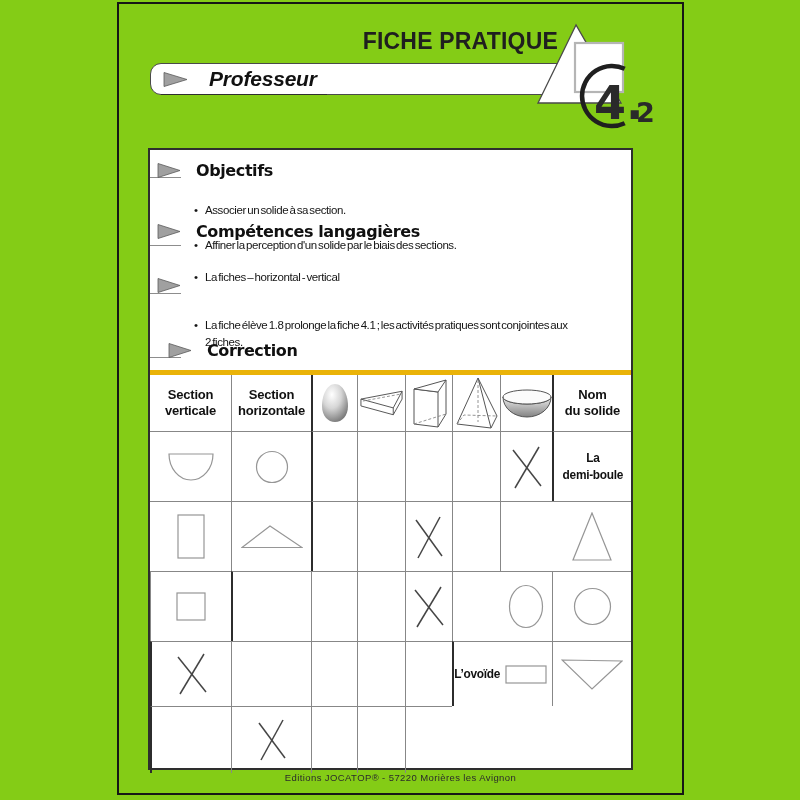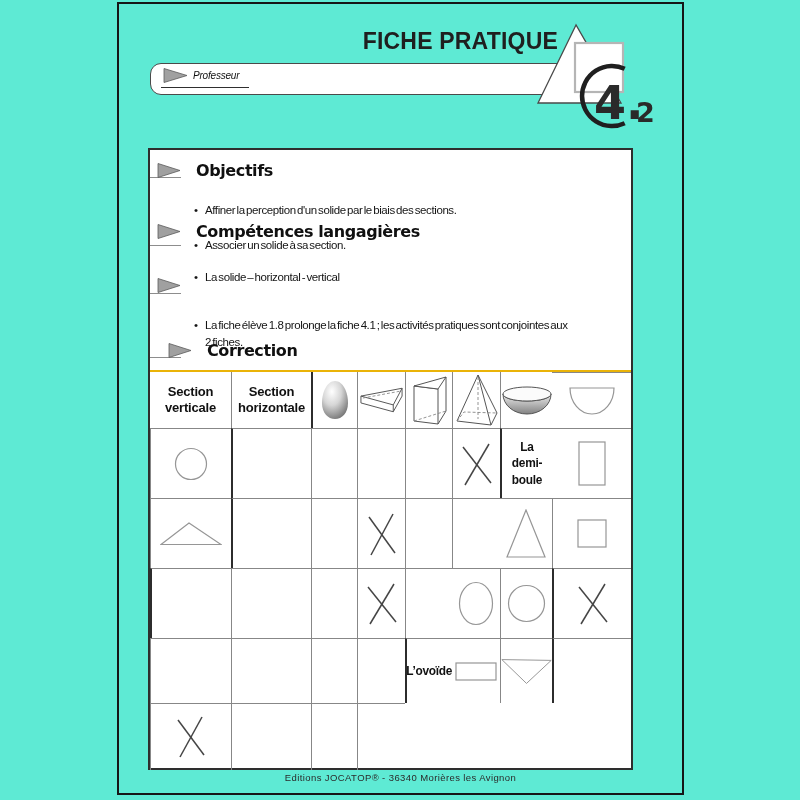--- a/index.html
+++ b/index.html
@@ -1,48 +1,48 @@
 <!DOCTYPE html>
 <html><head>
 <meta charset="utf-8">
 <style>
   html,body{margin:0;padding:0;background:#fff;}
-  .sheet{position:relative;width:800px;height:800px;background:#5eead4;overflow:hidden;
+  .sheet{position:relative;width:800px;height:800px;background:#84cc16;overflow:hidden;
          font-family:"Liberation Sans",sans-serif;color:#1a1a1a;}
   .frame{position:absolute;left:117px;top:2px;width:567px;height:793px;
          border:2px solid #161616;box-sizing:border-box;}
   .title{position:absolute;left:300px;top:28px;width:258px;text-align:right;
          font-weight:bold;font-size:23px;letter-spacing:.2px;color:#1f1f1f;}
   
   .banner{position:absolute;left:150px;top:63px;width:450px;height:32px;
           border:1.5px solid #4a4a4a;border-radius:11px;box-sizing:border-box;background:#fff;}
   .banner-inner{position:absolute;left:10px;top:3px;display:flex;align-items:center;
           border-bottom:1.5px solid #2f2f2f;padding:0 10px 3px 2px;}
-  .banner-label{font-weight:normal;font-style:italic;font-size:10px;color:#111;
-          margin-left:3px;letter-spacing:-0.2px;}
+  .banner-label{font-weight:bold;font-style:italic;font-size:21px;color:#111;
+          margin-left:19px;letter-spacing:-0.2px;}
   
   .emblem{position:absolute;left:530px;top:18px;}
   
   .cbox{position:absolute;left:148px;top:148px;width:485px;height:622px;
         border:2px solid #2e2e2e;box-sizing:border-box;background:#fff;}
   .sec-head{position:absolute;display:flex;align-items:center;
         font-family:"DejaVu Sans",sans-serif;font-weight:bold;font-size:16px;
         letter-spacing:-0.4px;color:#101010;}
   .sec-head .txt{margin-left:14px;}
   .head-rule{position:absolute;left:0;width:31px;height:1px;background:#8d8d8d;}
   .bullets{position:absolute;left:44px;width:442px;margin:0;padding:0;list-style:none;
         font-size:11.5px;letter-spacing:-0.4px;word-spacing:-1.5px;line-height:17.5px;
         color:#141414;white-space:pre-line;}
   .bullets li{position:relative;padding-left:11px;}
   .bullets li::before{content:"\2022";position:absolute;left:0;top:0;}
   
   .ptable{position:absolute;left:0;top:220px;width:481px;height:398px;display:grid;
         grid-template-columns:81px 80px 46px 48px 47px 48px 52px 79px;
         grid-template-rows:56px 70px 70px 70px 65px 67px;
-        border-top:2px solid #eab308;box-sizing:border-box;}
+        border-top:5px solid #eab308;box-sizing:border-box;}
   .tc{display:flex;align-items:center;justify-content:center;
         border-left:1px solid #878787;border-top:1px solid #878787;overflow:hidden;}
   .c0{border-left:none}
   .r0{border-top:none}
   .sep{border-left:2px solid #2c2c2c}
   .hcell{font-weight:bold;font-size:13px;line-height:1.25;text-align:center;
         white-space:pre-line;letter-spacing:-0.2px;color:#111;}
   .ncell{font-weight:bold;font-size:12.5px;line-height:1.3;text-align:center;
         white-space:pre-line;letter-spacing:-0.3px;color:#111;transform:scaleX(.95);}
   .footer{position:absolute;left:117px;top:772px;width:567px;text-align:center;
@@ -78,33 +78,33 @@
   <div class="cbox">
 
     <div class="head-rule" style="top:27px"></div>
     <div class="sec-head" style="left:7px;top:11px">
       <svg width="25" height="17" viewBox="0 0 25 17">
         <polygon points="1,1.5 23,8.5 1,15.5" fill="#a0a0a0" stroke="#5a5a5a" stroke-width="0.8"></polygon>
       </svg>
       <span class="txt">Objectifs</span>
     </div>
     <ul class="bullets" style="top:34px">
+      <li>Associer un solide à sa section.</li>
       <li>Affiner la perception d'un solide par le biais des sections.</li>
-      <li>Associer un solide à sa section.</li>
     </ul>
 
     <div class="head-rule" style="top:95px"></div>
     <div class="sec-head" style="left:7px;top:72px">
       <svg width="25" height="17" viewBox="0 0 25 17">
         <polygon points="1,1.5 23,8.5 1,15.5" fill="#a0a0a0" stroke="#5a5a5a" stroke-width="0.8"></polygon>
       </svg>
       <span class="txt">Compétences langagières</span>
     </div>
     <ul class="bullets" style="top:101px">
-      <li>La solide – horizontal - vertical</li>
+      <li>La fiches – horizontal - vertical</li>
     </ul>
 
     <div class="head-rule" style="top:143px"></div>
     <div class="sec-head" style="left:7px;top:127px">
       <svg width="25" height="17" viewBox="0 0 25 17">
         <polygon points="1,1.5 23,8.5 1,15.5" fill="#a0a0a0" stroke="#5a5a5a" stroke-width="0.8"></polygon>
       </svg>
     </div>
     <ul class="bullets" style="top:149px">
       <li>La fiche élève 1.8 prolonge la fiche 4.1 ; les activités pratiques sont conjointes aux
@@ -170,20 +170,22 @@
           <defs>
               <linearGradient id="gBowl" x1="0" y1="0" x2="0" y2="1">
             <stop offset="0%" stop-color="#ececec"></stop>
                 <stop offset="100%" stop-color="#828282"></stop>
           </linearGradient>
             </defs>
           <path d="M1,9 A24,20 0 0 0 49,9 A24,7 0 0 1 1,9 Z" fill="url(#gBowl)" stroke="#555" stroke-width="1"></path>
           <ellipse cx="25" cy="9" rx="24" ry="7" fill="#fbfbfb" stroke="#555" stroke-width="1"></ellipse>
         </svg>
       </div>
+      <div class="tc r0 sep hcell">Nom
+du solide</div>
 
       <div class="tc c0">
         <svg width="48" height="30" viewBox="0 0 48 30">
           <path d="M2,2 H46 A22,26 0 0 1 2,2 Z" fill="none" stroke="#969696" stroke-width="1.2"></path>
         </svg>
       </div>
       <div class="tc">
         <svg width="34" height="34" viewBox="0 0 34 34">
           <circle cx="17" cy="17" r="15.5" fill="none" stroke="#969696" stroke-width="1.2"></circle>
         </svg>
@@ -286,15 +288,15 @@
           <line x1="27" y1="2" x2="5" y2="42" stroke="#454545" stroke-width="1.5"></line>
         </svg>
       </div>
       <div class="tc"></div>
       <div class="tc"></div>
       <div class="tc"></div>
 
     </div>
   </div>
 
-  <div class="footer">Editions JOCATOP® - 36340 Morières les Avignon</div>
+  <div class="footer">Editions JOCATOP® - 57220 Morières les Avignon</div>
 
 </div>
 
 </body></html>

